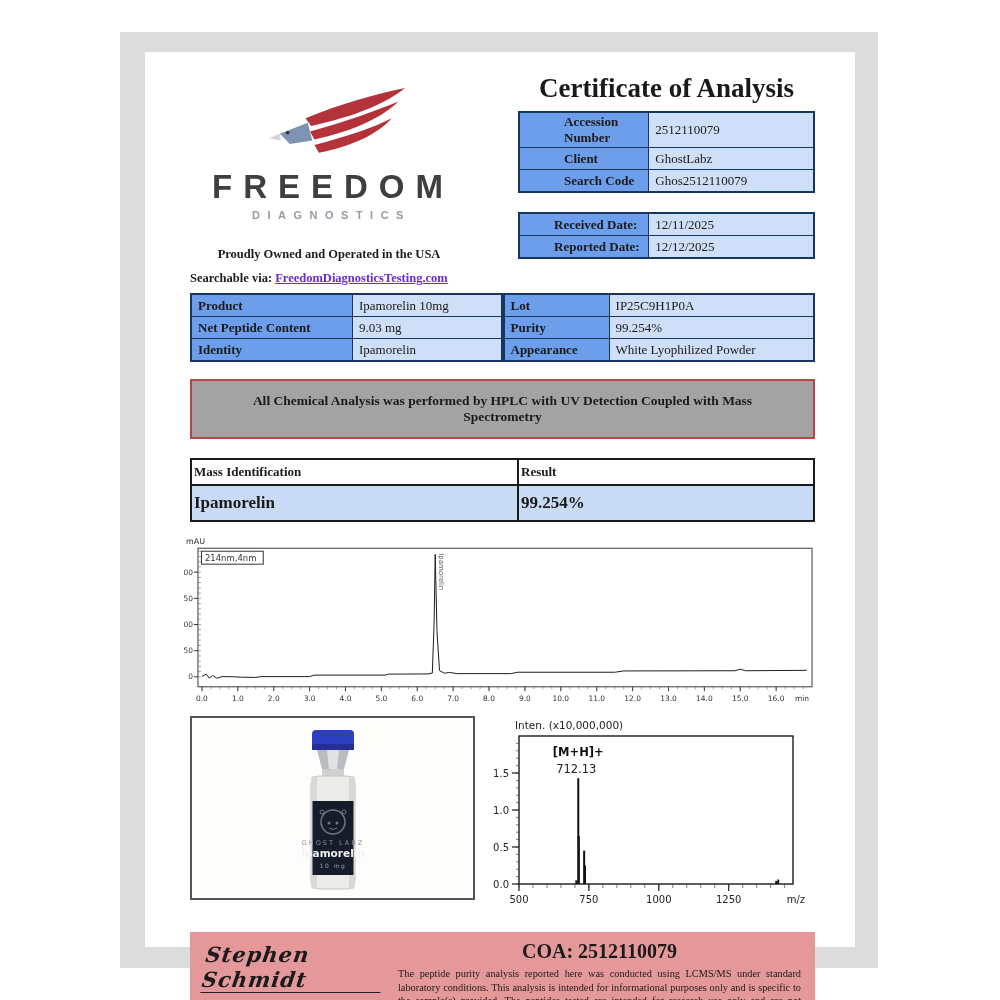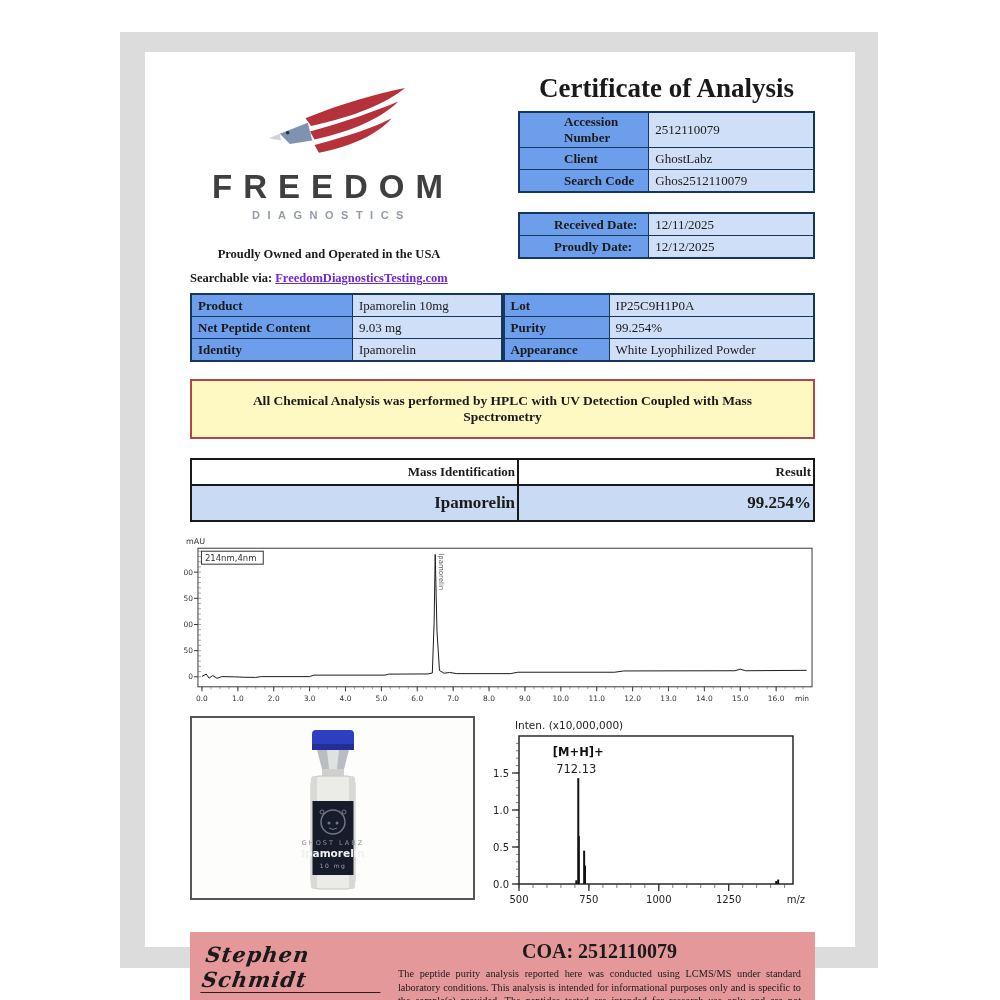--- a/index.html
+++ b/index.html
@@ -28,24 +28,24 @@
   table.blue td.val{background:#cfdff7;}
   .acc-table td.lbl{width:44%;padding-left:44px;}
   .dates-table{margin-top:19px;}
   .dates-table td.lbl{width:44%;padding-left:34px;}
   .mid-tables{display:flex;justify-content:space-between;margin-top:7px;}
   .product-table{width:276px;}
   .product-table td.lbl{width:52%;}
   .lot-table{width:308px;}
   .lot-table td.lbl{width:34%;}
   
-  .banner{margin-top:17px;background:#fef9c3;border:2px solid #b04848;text-align:center;
+  .banner{margin-top:17px;background:#a3a3a3;border:2px solid #b04848;text-align:center;
           font-weight:bold;font-size:13.5px;padding:12px 26px;box-sizing:border-box;}
   table.result{border-collapse:collapse;width:100%;margin-top:19px;border:2px solid #1a1a1a;}
-  table.result td{border:2px solid #1a1a1a;text-align:right;}
+  table.result td{border:2px solid #1a1a1a;text-align:left;}
   table.result tr.hd td{font-weight:bold;font-size:13px;padding:4px 2px;background:#fff;}
   table.result tr.dt td{background:#c9daf5;font-weight:bold;font-size:17px;padding:7px 2px;}
   table.result td.c1{width:52.5%;}
   
   .hplc-wrap{margin-top:12px;margin-left:-6px;}
   .bottom-row{display:flex;justify-content:space-between;margin-top:6px;}
   .vial-box{width:290px;height:184px;border:2px solid #555;box-sizing:border-box;
             display:flex;align-items:flex-end;justify-content:center;margin-top:0;background:#fdfdfc;}
   .ms-wrap{width:340px;}
   svg text{font-family:"DejaVu Sans",sans-serif;}
@@ -105,21 +105,21 @@
           </tr>
         </tbody>
           </table>
         <table class="blue dates-table">
           <tbody>
               <tr>
             <td class="lbl">Received Date:</td>
             <td class="val">12/11/2025</td>
           </tr>
           <tr>
-            <td class="lbl">Proudly Date:</td>
+            <td class="lbl">Reported Date:</td>
             <td class="val">12/12/2025</td>
           </tr>
         </tbody>
           </table>
       </div>
     </div>
 
     <div class="mid-tables">
       <table class="blue product-table">
         <tbody>

